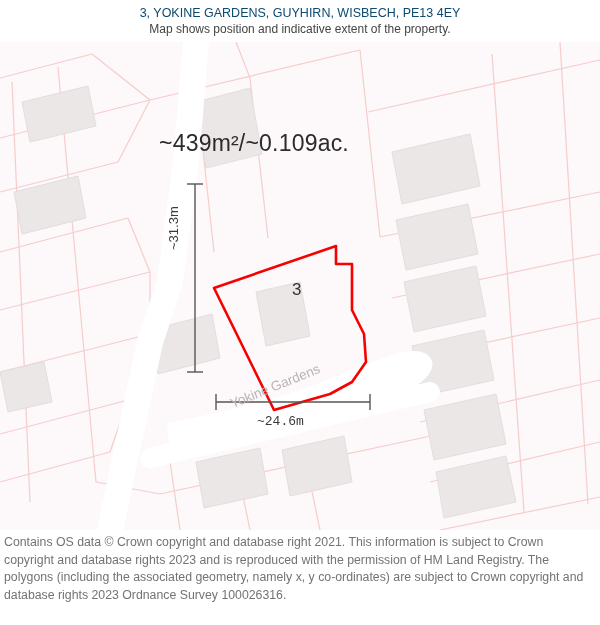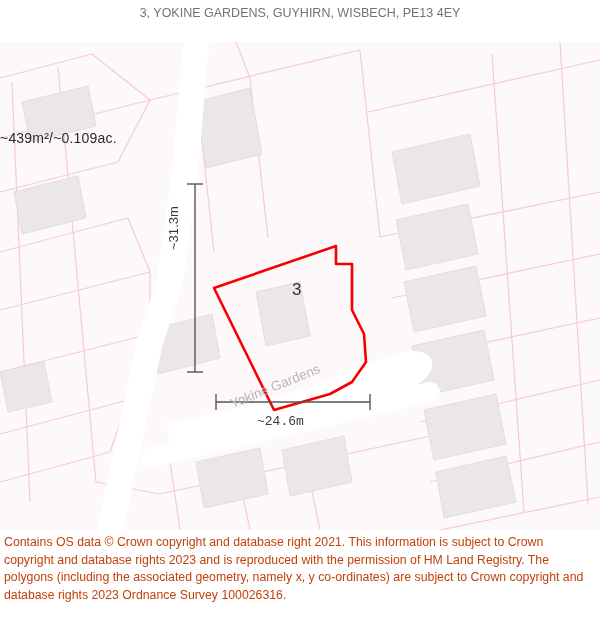--- a/index.html
+++ b/index.html
@@ -25,21 +25,21 @@
     top: 0;
     left: 0;
     width: 600px;
     height: 42px;
     text-align: center;
     padding-top: 5px;
     box-sizing: border-box;
   }
   .header .title {
     font-size: 12.5px;
-    color: #737373;
+    color: #0c4a6e;
     line-height: 16px;
   }
   .header .subtitle {
     font-size: 12px;
     color: #444444;
     line-height: 16px;
   }
   
   .map {
     position: absolute;
@@ -51,21 +51,22 @@
     overflow: hidden;
   }
   .map svg {
     display: block;
   }
   .area-label {
     position: absolute;
     top: 88px;
     left: 0;
     width: 508px;
-    font-size: 14px;
+    text-align: center;
+    font-size: 23px;
     color: #2b2b2b;
     letter-spacing: 0.2px;
   }
   .plot-number {
     position: absolute;
     left: 292px;
     top: 238px;
     font-size: 17px;
     color: #333333;
   }
@@ -101,30 +102,31 @@
   
   .footer {
     position: absolute;
     top: 534px;
     left: 0;
     width: 600px;
     padding: 0 4px;
     box-sizing: border-box;
     font-size: 12.3px;
     line-height: 17.6px;
-    color: #c2410c;
+    color: #737373;
   }
 </style>
 </head>
 <body>
 
 <div class="page">
 
   <div class="header">
     <div class="title">3, YOKINE GARDENS, GUYHIRN, WISBECH, PE13 4EY</div>
+    <div class="subtitle">Map shows position and indicative extent of the property.</div>
   </div>
 
   <div class="map">
     <svg width="600" height="488" viewBox="0 0 600 488">
 
       <rect x="0" y="0" width="600" height="488" fill="#fdf8f9"></rect>
 
       <g stroke="#f6cccc" stroke-width="1.2" fill="none">
 
         <path d="M 0 36 L 92 12"></path>

